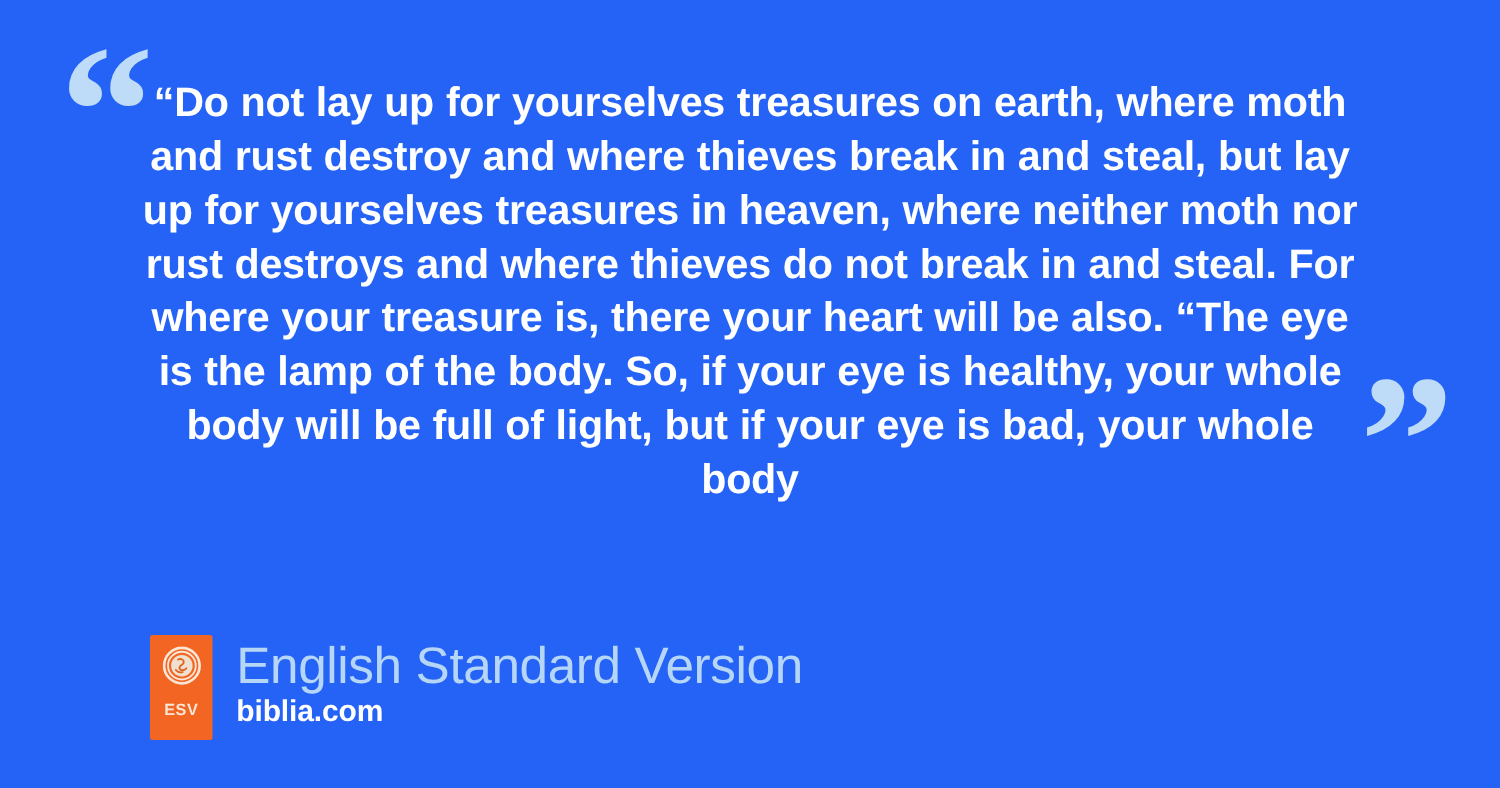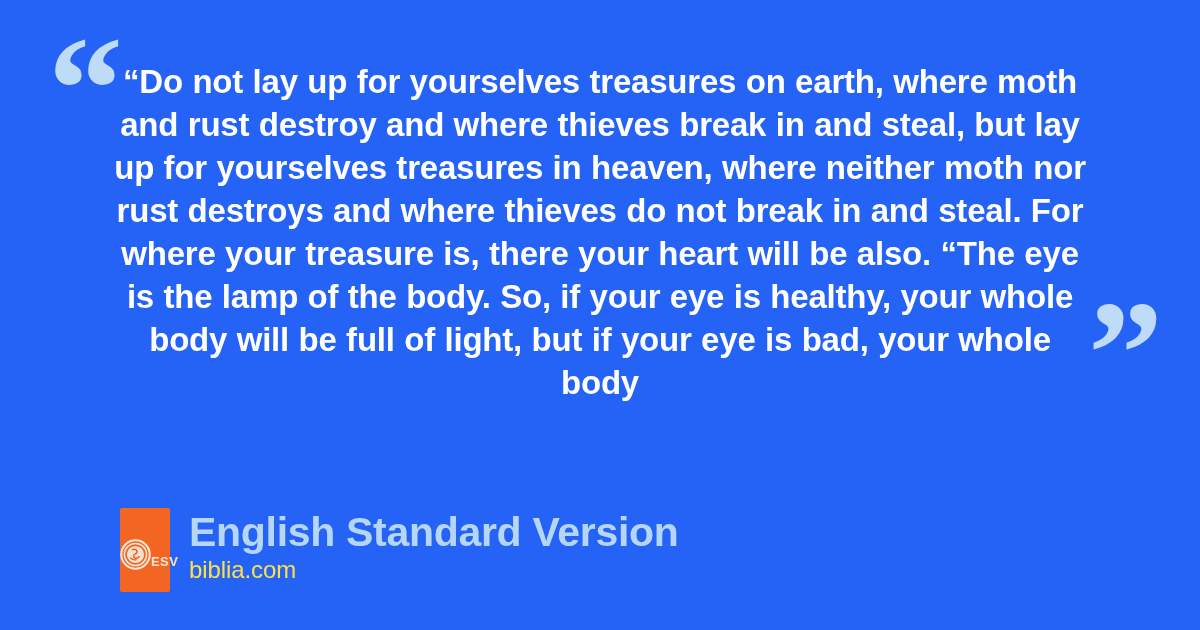--- a/index.html
+++ b/index.html
@@ -73,23 +73,23 @@
     align-items: flex-start;
   }
 
   
   #esv-logo {
     width: 50px;
     height: 84px;
     background: #f26522;
     border-radius: 2px;
     display: flex;
-    flex-direction: row;
+    flex-direction: column;
     align-items: center;
-    justify-content: space-between;
+    justify-content: flex-start;
     flex: none;
     padding-top: 9px;
     box-sizing: border-box;
   }
   #esv-seal {
     width: 31px;
     height: 31px;
     position: relative;
     display: block;
   }
@@ -106,30 +106,30 @@
   #attribution-text {
     margin-left: 19px;
     display: flex;
     flex-direction: column;
     justify-content: flex-start;
     padding-top: 2px;
   }
   #version-name {
     color: #b6d6f7;
     font-family: "Liberation Sans", sans-serif;
-    font-weight: 700;
+    font-weight: 400;
     font-size: 41px;
     line-height: 45px;
     letter-spacing: -0.3px;
     white-space: nowrap;
   }
   #site-url {
-    color: #fde047;
+    color: #ffffff;
     font-family: "Liberation Sans", sans-serif;
-    font-weight: 400;
+    font-weight: 700;
     font-size: 24px;
     line-height: 28px;
     letter-spacing: -0.1px;
     margin-top: 1px;
     white-space: nowrap;
   }
 </style>
 </head>
 <body>
 

